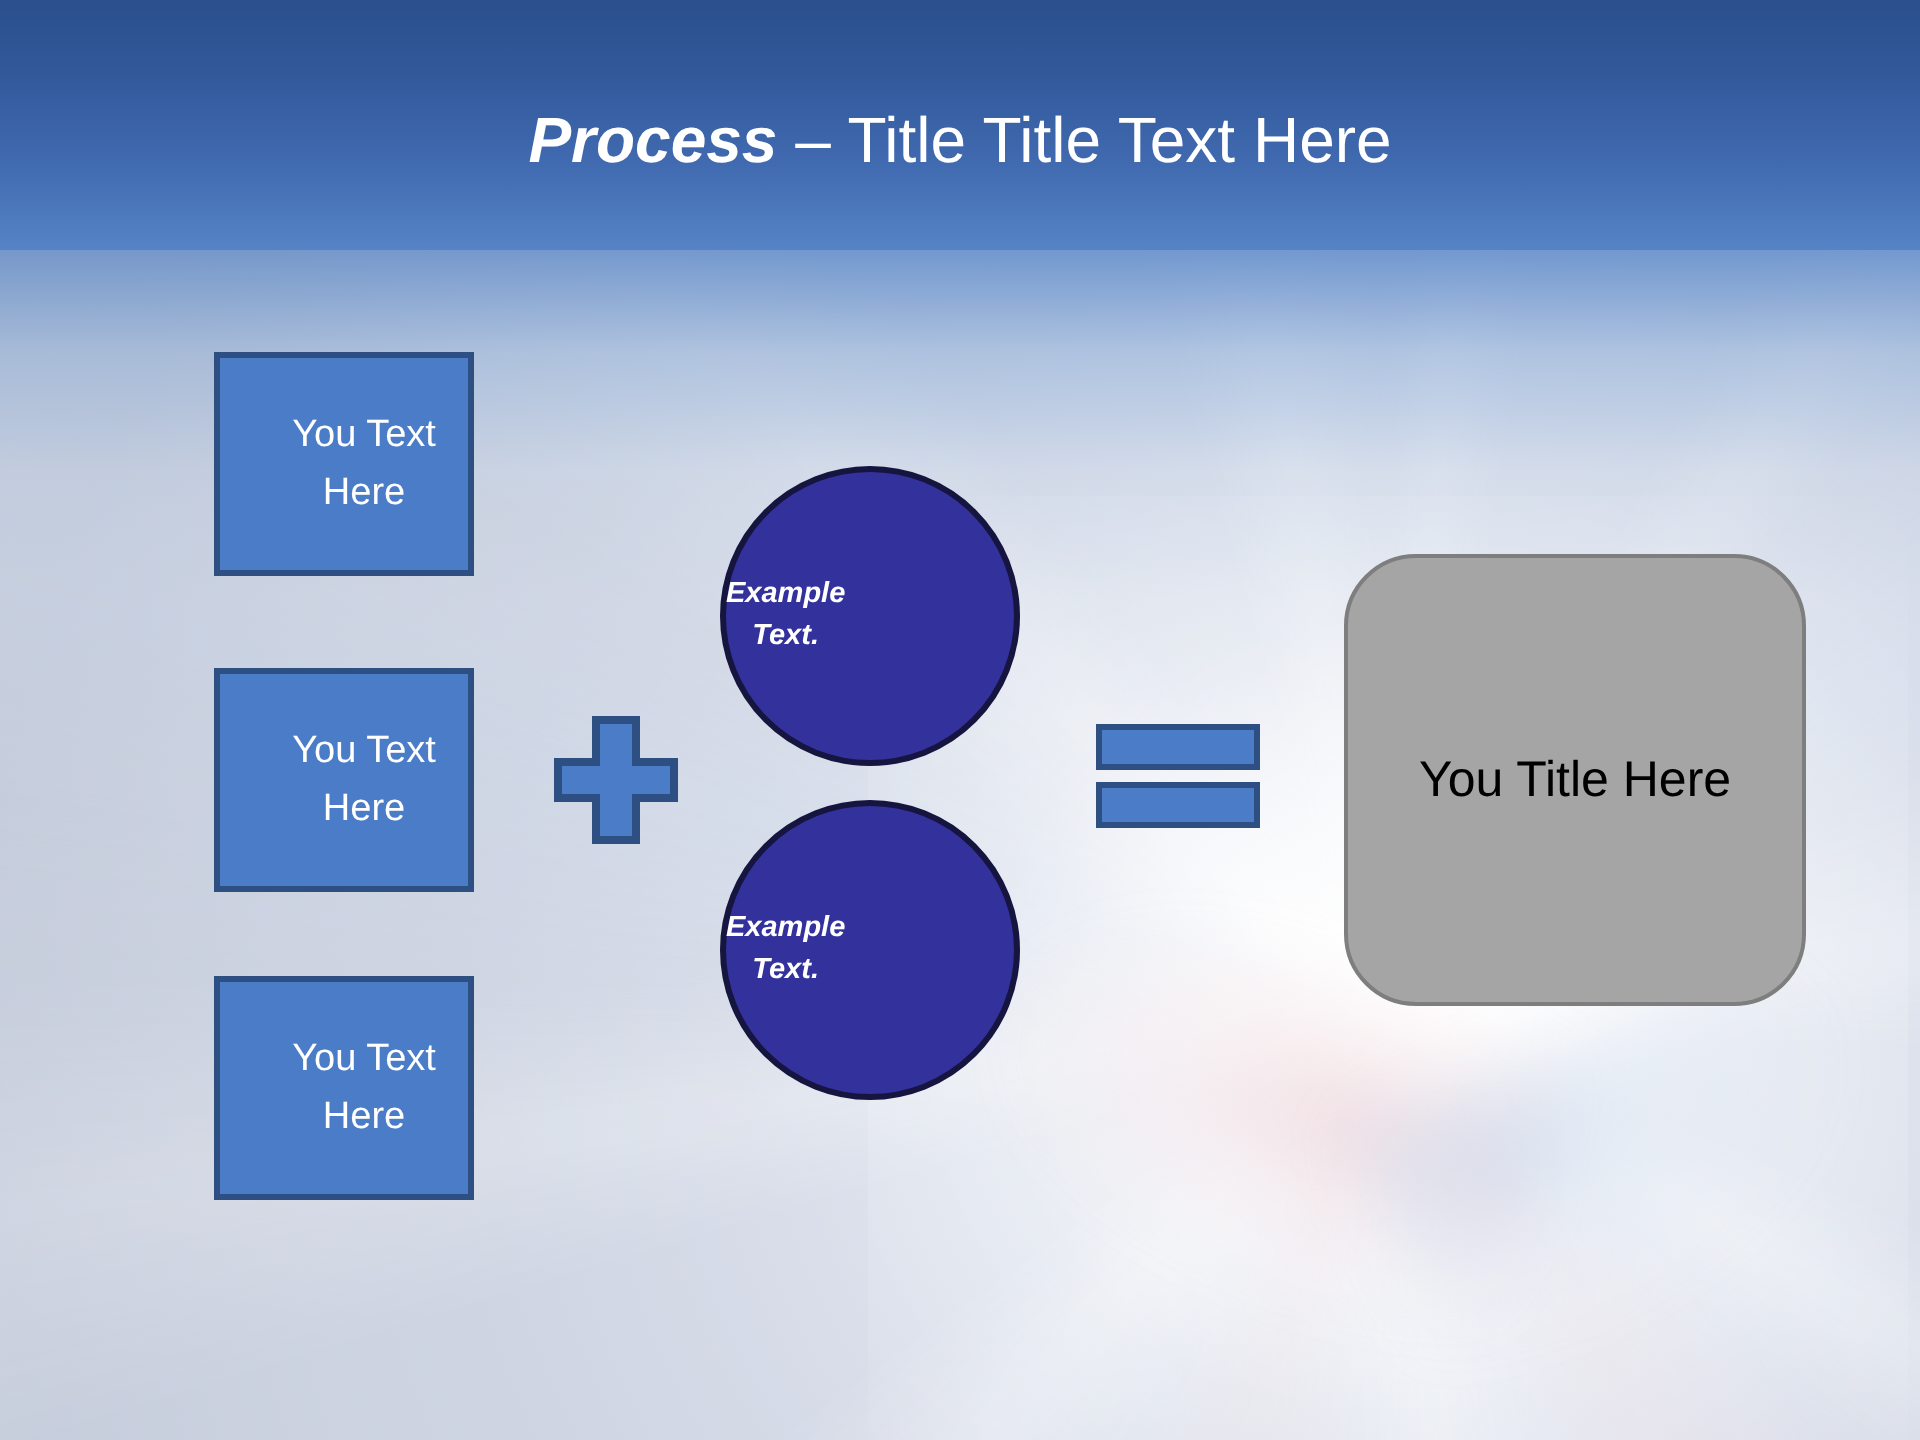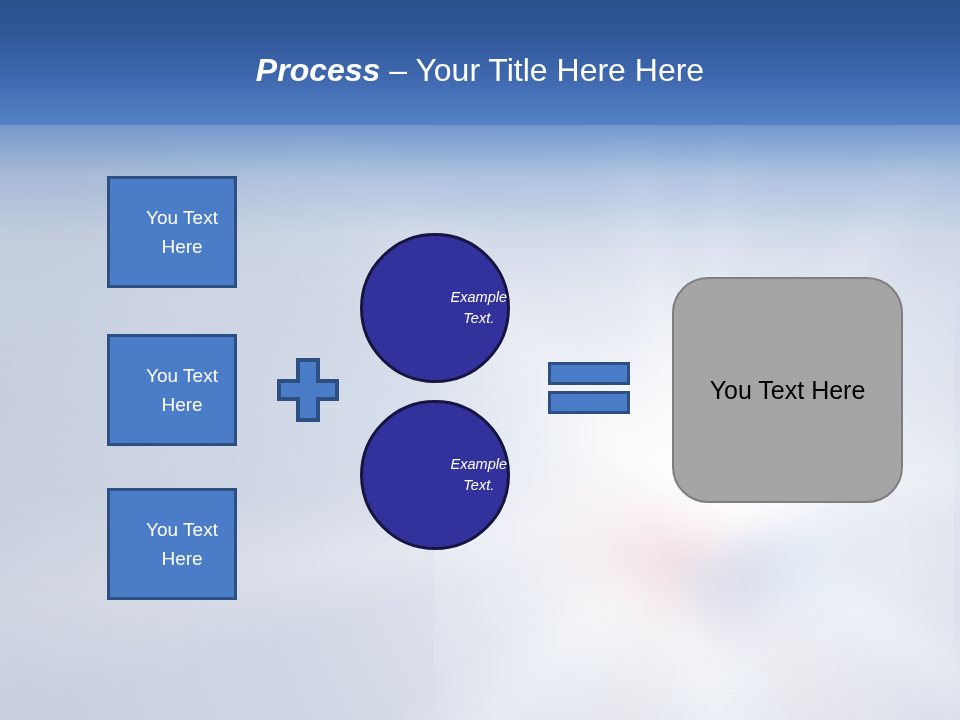--- a/index.html
+++ b/index.html
@@ -194,26 +194,26 @@
   
   .circle {
     position: absolute;
     width: 150px; height: 150px;
     border-radius: 50%;
     background: #33319b;
     border: 3px solid #15153f;
     box-sizing: border-box;
     color: #ffffff;
     font-size: 14.5px;
-    font-weight: normal;
+    font-weight: bold;
     font-style: italic;
     line-height: 1.45;
     display: flex;
     align-items: center;
-    justify-content: flex-end;
+    justify-content: flex-start;
     text-align: center;
   }
   #circle1 { left: 360px; top: 233px; }
   #circle2 { left: 360px; top: 400px; }
 
   
   .equals {
     position: absolute;
     left: 548px; top: 362px;
     width: 82px; height: 52px;
@@ -254,21 +254,21 @@
   <div class="bg-base"></div>
   <div class="bg-rays"></div>
   <div class="bg-core"></div>
   <div class="bg-warm"></div>
   <div class="bg-cool"></div>
   <div class="bg-topfade"></div>
   <div class="bg-vignette"></div>
 
   <div class="header"></div>
   <div class="title">
-    <span class="strong">Process</span><span class="light"> – Your Title Here Here</span>
+    <span class="strong">Process</span><span class="light"> – Title Title Text Here</span>
   </div>
 
   <div class="textbox" id="box1">
     <span>You Text<br>Here</span>
   </div>
   <div class="textbox" id="box2">
     <span>You Text<br>Here</span>
   </div>
   <div class="textbox" id="box3">
     <span>You Text<br>Here</span>
@@ -286,16 +286,16 @@
   <div class="circle" id="circle2">
     <span>Example<br>Text.</span>
   </div>
 
   <div class="equals">
     <div class="bar b1"></div>
     <div class="bar b2"></div>
   </div>
 
   <div class="resultbox">
-    <span>You Text Here</span>
+    <span>You Title Here</span>
   </div>
 
 </div>
 
 </body></html>

